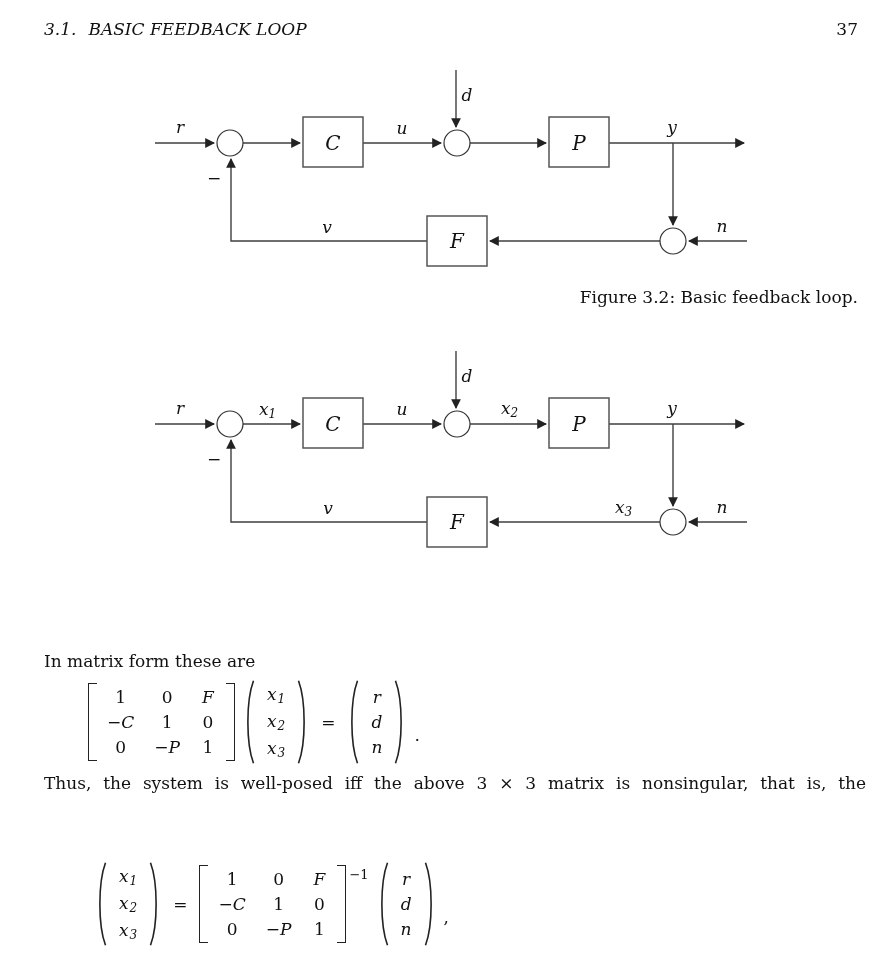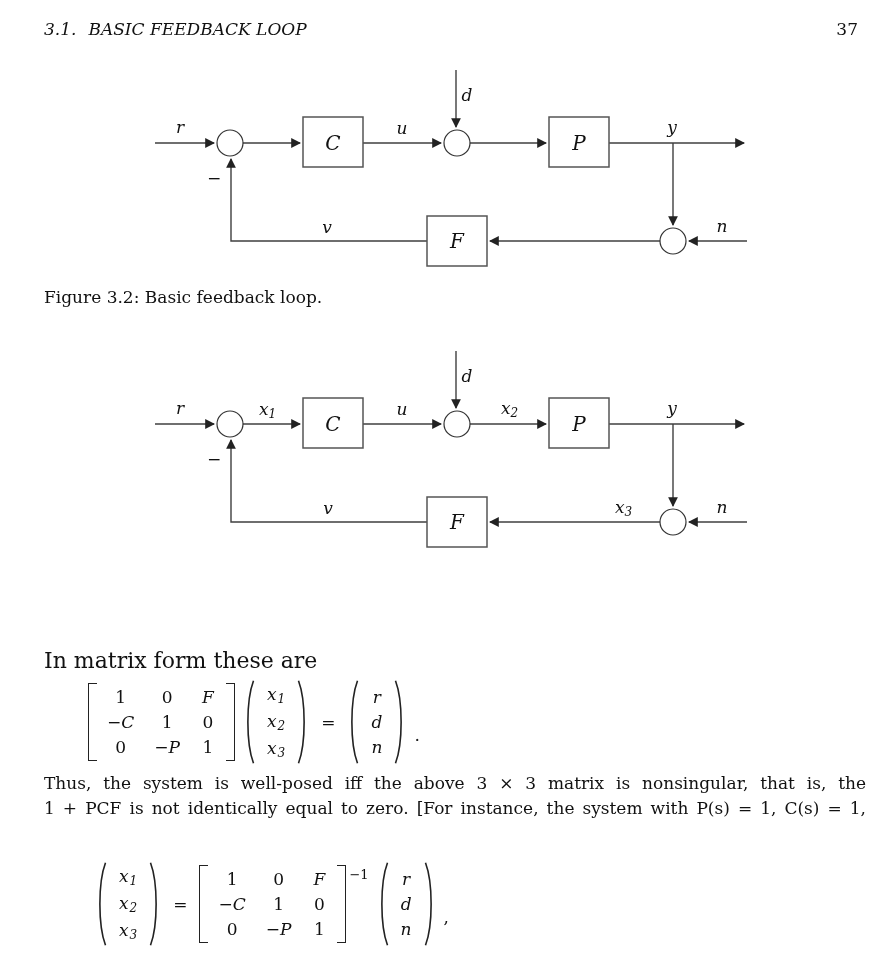--- a/index.html
+++ b/index.html
@@ -18,27 +18,27 @@
   #fig32-svg{top:0;width:890px;height:322px;}
   #fig33-svg{top:330px;width:890px;height:280px;}
   .wire{stroke:#3f3f3f;stroke-width:1.4;fill:none;}
   .blockrect{fill:#ffffff;stroke:#555;stroke-width:1.5;}
   .sumcirc{fill:#ffffff;stroke:#333;stroke-width:1.2;}
   .dlbl{font-family:"DejaVu Serif",serif;font-style:italic;font-size:17px;fill:#111;}
   .blbl{font-family:"DejaVu Serif",serif;font-style:italic;font-size:20px;fill:#111;
         text-anchor:middle;}
   .sub-t{font-size:12px;}
 
-  .caption{position:absolute;left:44px;width:814px;text-align:left;
+  .caption{position:absolute;left:44px;width:814px;text-align:right;
            font-size:17px;line-height:20px;}
   #cap32{top:287px;}
   #cap33{top:572px;}
 
   
-  .intro{position:absolute;left:44px;top:650px;font-size:22px;line-height:22px;}
+  .intro{position:absolute;left:44px;top:650px;font-size:17px;line-height:22px;}
   .para{position:absolute;left:44px;top:771px;width:822px;font-size:17px;}
   .para .line{line-height:25px;white-space:nowrap;}
   .para .just{text-align:justify;text-align-last:justify;white-space:normal;
               height:25px;overflow:hidden;}
 
   
   .eq{position:absolute;display:flex;align-items:center;font-size:17px;}
   #eq1{left:88px;top:679px;}
   #eq2{left:95px;top:861px;}
   .mwrap{display:flex;align-items:stretch;height:78px;}
@@ -180,21 +180,20 @@
       </div>
       <svg class="paren" viewBox="0 0 12 100" preserveAspectRatio="none">
           <path d="M1.5,2 C9,25 9,75 1.5,98" fill="none" stroke="#222" stroke-width="1.6" vector-effect="non-scaling-stroke"></path>
         </svg>
     </div>
     <span class="punct">.</span>
   </div>
 
   <div class="para">
     <div class="line just">Thus, the system is well-posed iff the above 3 × 3 matrix is nonsingular, that is, the determinant</div>
-    <div class="line just">1 + PCF is not identically equal to zero. [For instance, the system with P(s) = 1, C(s) = 1,</div>
   </div>
 
   <div class="eq" id="eq2">
     <div class="vwrap" style="margin-left:0;">
       <svg class="paren" viewBox="0 0 12 100" preserveAspectRatio="none">
           <path d="M10.5,2 C3,25 3,75 10.5,98" fill="none" stroke="#222" stroke-width="1.6" vector-effect="non-scaling-stroke"></path>
         </svg>
       <div class="vcol">
         <span class="vcell"><span>x</span><span class="msub">1</span></span>
         <span class="vcell"><span>x</span><span class="msub">2</span></span>

